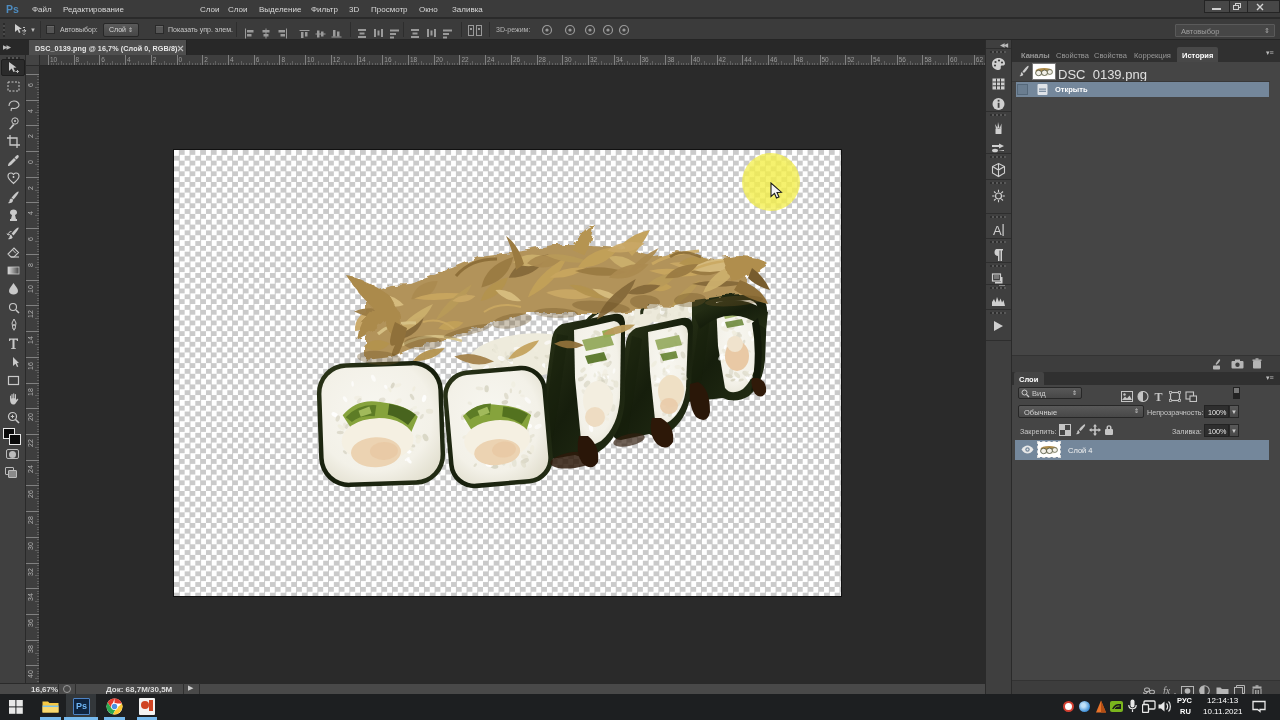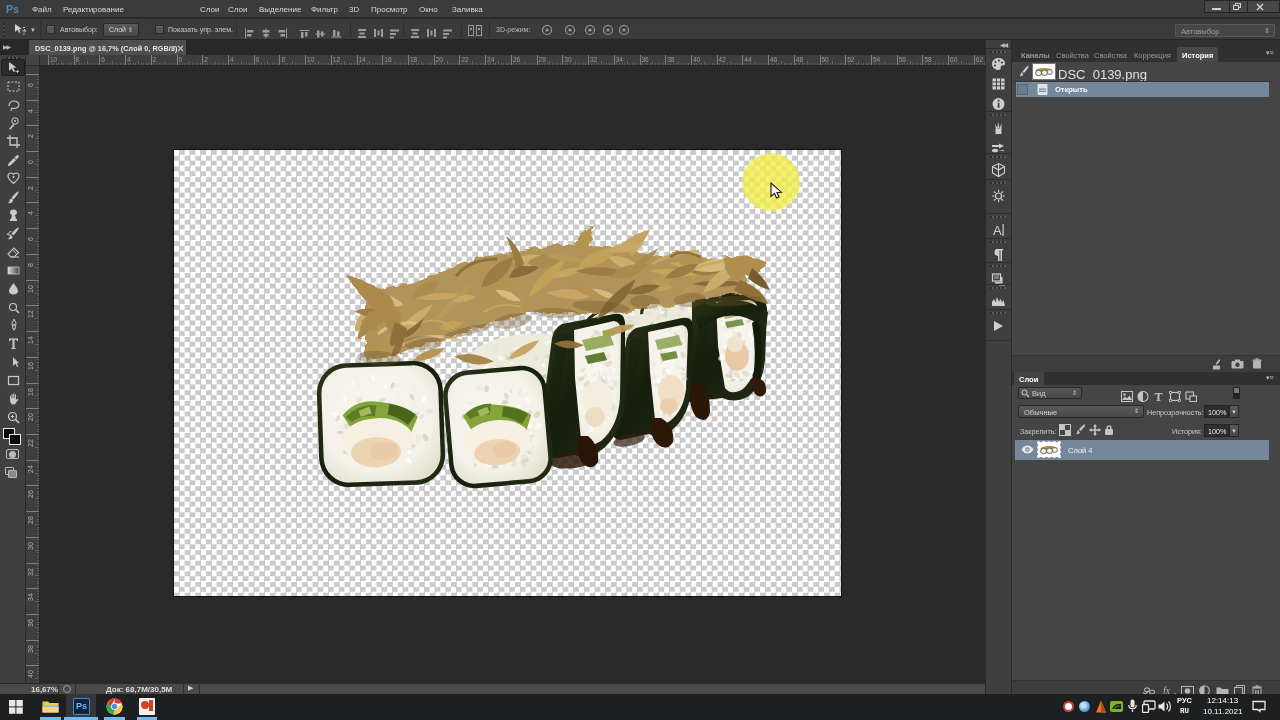--- a/index.html
+++ b/index.html
@@ -1665,21 +1665,21 @@
       <path d="M11 0.5 C12 1.5 7.5 6 6.5 7 L5 5.5 C6 4.5 10 -0.5 11 0.5 Z" fill="#c5c5c5"></path>
       <path d="M4.5 6 C3.5 6.5 3.3 7.5 3.3 8.3 C3.3 9.2 2.5 9.7 2 10 C3.3 10.5 5.3 10 5.8 8.8 Z" fill="#c5c5c5"></path>
     </svg>
     <svg class="abs" style="left:1089px;top:424px;" width="12" height="12" viewBox="0 0 12 12">
       <path d="M6 0 L8 2.5 L6.8 2.5 L6.8 5.2 L9.5 5.2 L9.5 4 L12 6 L9.5 8 L9.5 6.8 L6.8 6.8 L6.8 9.5 L8 9.5 L6 12 L4 9.5 L5.2 9.5 L5.2 6.8 L2.5 6.8 L2.5 8 L0 6 L2.5 4 L2.5 5.2 L5.2 5.2 L5.2 2.5 L4 2.5 Z" fill="#c5c5c5"></path>
     </svg>
     <svg class="abs" style="left:1104px;top:424px;" width="10" height="12" viewBox="0 0 10 12">
       <rect x="1" y="5" width="8" height="6" rx="1" fill="#c5c5c5"></rect>
       <path d="M2.5 5 L2.5 3.5 C2.5 0.5 7.5 0.5 7.5 3.5 L7.5 5 L6 5 L6 3.5 C6 2 4 2 4 3.5 L4 5 Z" fill="#c5c5c5"></path>
     </svg>
-    <div class="txt" style="left:1172px;top:427px;font-size:7.2px;color:#c9c9c9;">История:</div>
+    <div class="txt" style="left:1172px;top:427px;font-size:7.2px;color:#c9c9c9;">Заливка:</div>
     <div class="abs" style="left:1204px;top:424px;width:25px;height:13px;background:#2e2e2e;border:1px solid #232323;"></div>
     <div class="txt" style="left:1208px;top:427px;font-size:7.2px;color:#e8e8e8;">100%</div>
     <div class="abs" style="left:1229px;top:424px;width:10px;height:13px;background:linear-gradient(#595959,#484848);border:1px solid #272727;"></div>
     <div class="txt" style="left:1231px;top:428px;font-size:6px;color:#ccc;">▼</div>
     <div class="abs" style="left:1015px;top:440px;width:254px;height:20px;background:#74879b;"></div>
     <svg class="abs" style="left:1021px;top:445px;" width="13" height="9" viewBox="0 0 13 9">
       <path d="M0.5 4.5 C2.5 1.5 4.5 0.5 6.5 0.5 C8.5 0.5 10.5 1.5 12.5 4.5 C10.5 7.5 8.5 8.5 6.5 8.5 C4.5 8.5 2.5 7.5 0.5 4.5 Z" fill="#e8e8e8"></path>
       <circle cx="6.5" cy="4.5" r="2.2" fill="#74879b"></circle>
       <circle cx="6.5" cy="4.5" r="1" fill="#e8e8e8"></circle>
     </svg>
@@ -1772,18 +1772,18 @@
     </svg>
     <svg class="abs" style="left:1142px;top:700px;" width="14" height="13" viewBox="0 0 14 13">
       <rect x="2" y="1" width="11" height="8" rx="1" fill="none" stroke="#e8e8e8" stroke-width="1.3"></rect>
       <rect x="0.5" y="4.5" width="6" height="8" rx="1" fill="#1d1f21" stroke="#e8e8e8" stroke-width="1.3"></rect>
     </svg>
     <svg class="abs" style="left:1158px;top:700px;" width="14" height="13" viewBox="0 0 14 13">
       <path d="M0.5 4.5 L3 4.5 L6.5 1.5 L6.5 11.5 L3 8.5 L0.5 8.5 Z" fill="#e8e8e8"></path>
       <path d="M8.5 3.5 C10 5 10 8 8.5 9.5 M10.5 1.5 C13 3.5 13 9.5 10.5 11.5" stroke="#e8e8e8" stroke-width="1.2" fill="none"></path>
     </svg>
     <div class="txt" style="left:1177px;top:696px;font-size:7.5px;font-weight:bold;color:#fff;">РУС</div>
-    <div class="txt" style="left:1180px;top:707px;font-size:7.5px;font-weight:bold;color:#fff;font-family:Liberation Mono, monospace;">RU</div>
+    <div class="txt" style="left:1180px;top:707px;font-size:7.5px;font-weight:bold;color:#fff;">RU</div>
     <div class="txt" style="left:1207px;top:696px;font-size:8px;color:#fff;">12:14:13</div>
     <div class="txt" style="left:1203px;top:707px;font-size:8px;color:#fff;">10.11.2021</div>
     <svg class="abs" style="left:1252px;top:700px;" width="14" height="13" viewBox="0 0 14 13">
       <path d="M1 1.5 L13 1.5 L13 9.5 L8 9.5 L8 11.5 L5.5 9.5 L1 9.5 Z" fill="none" stroke="#e8e8e8" stroke-width="1.3"></path>
     </svg>
 </div>
 </body></html>

